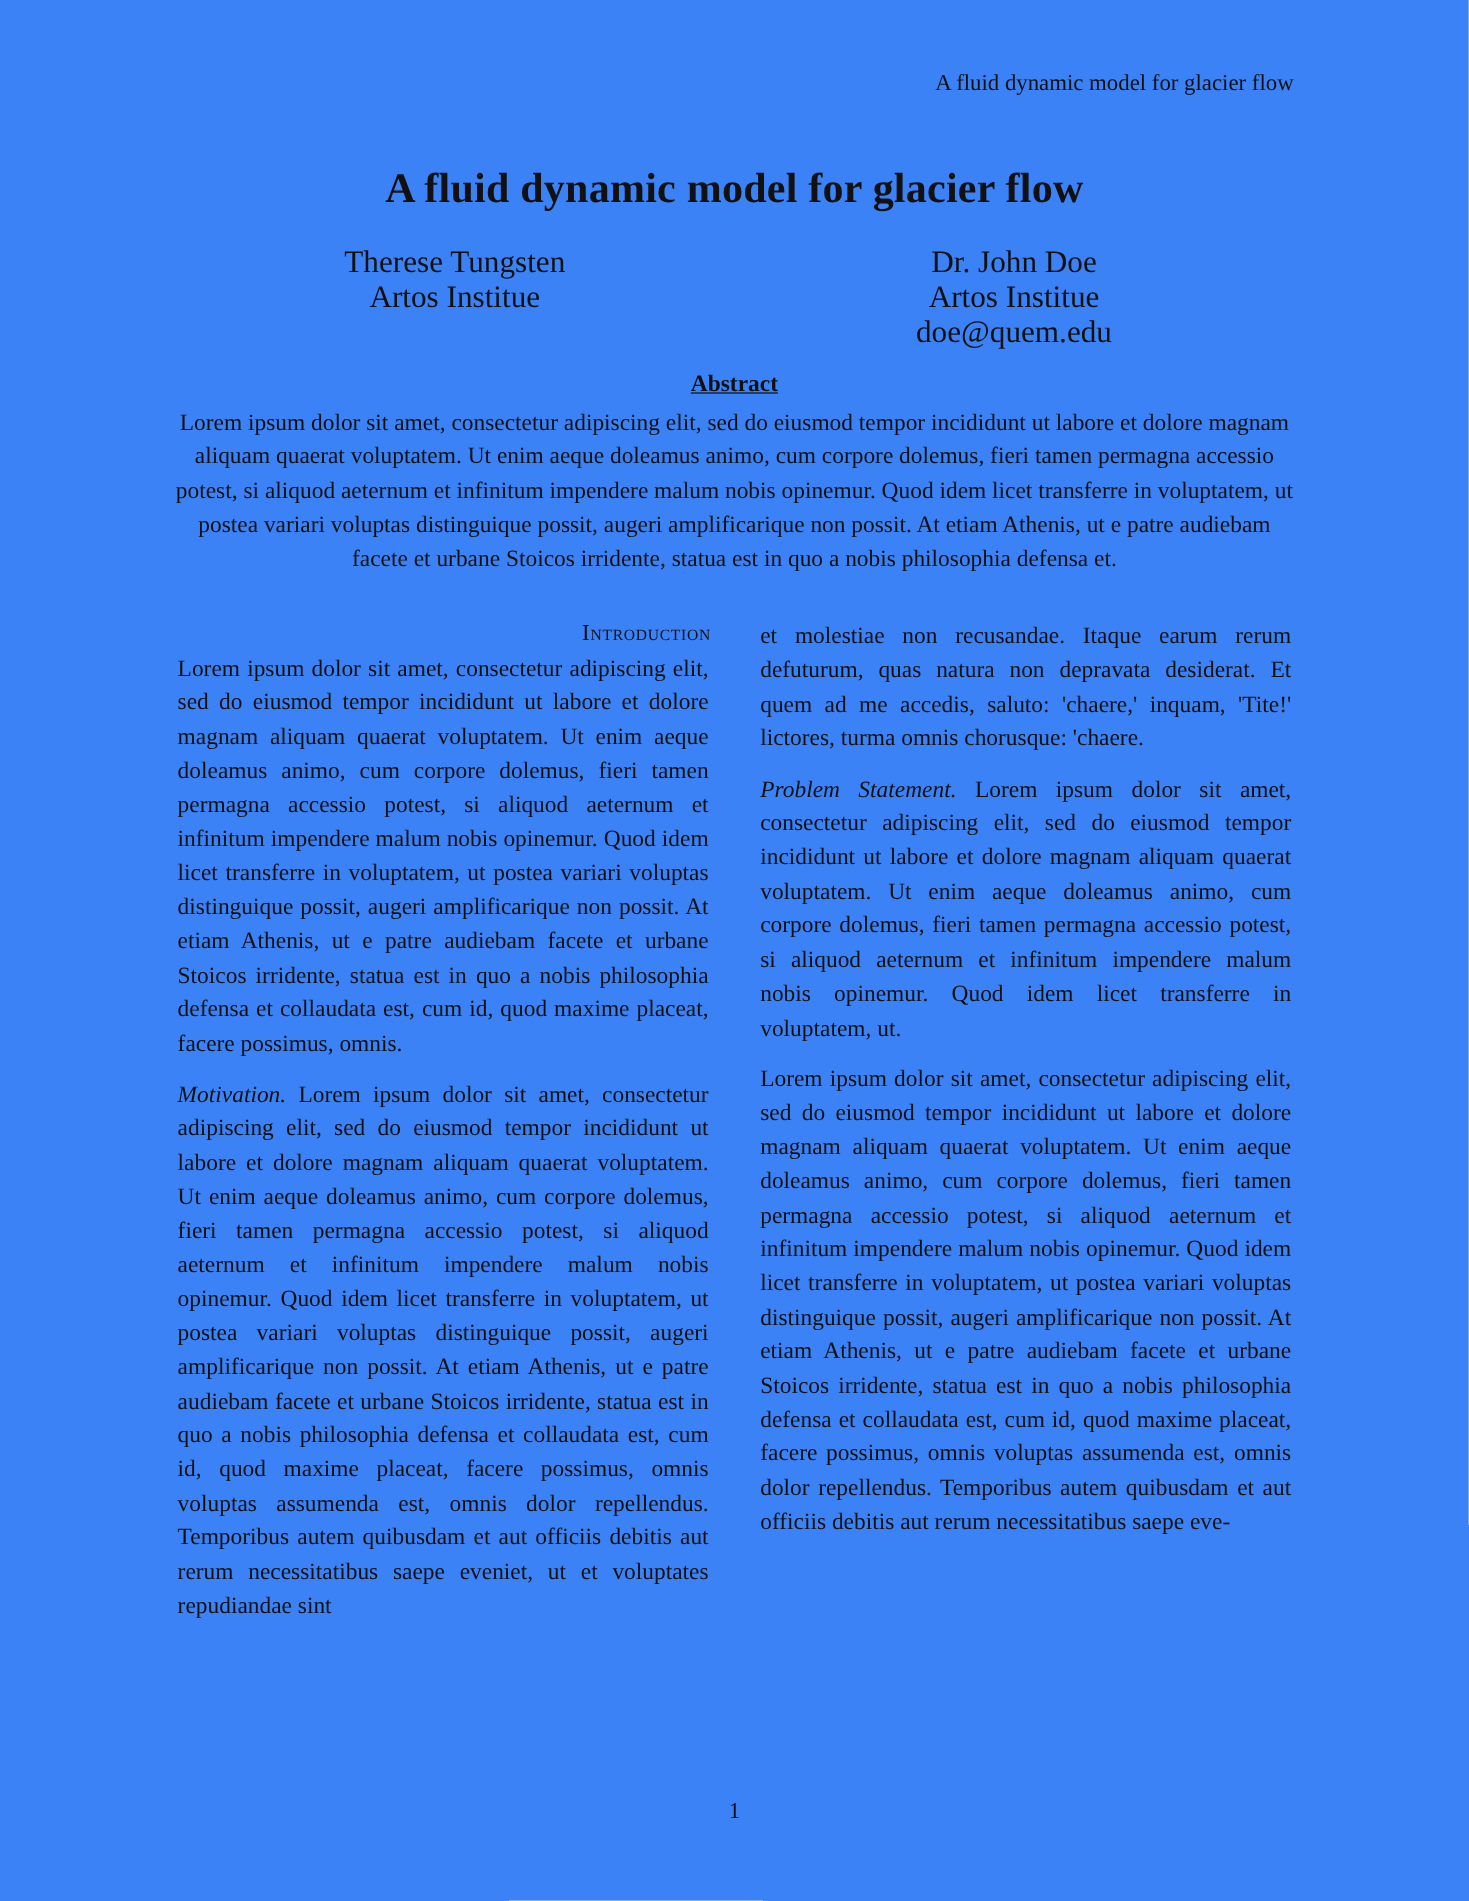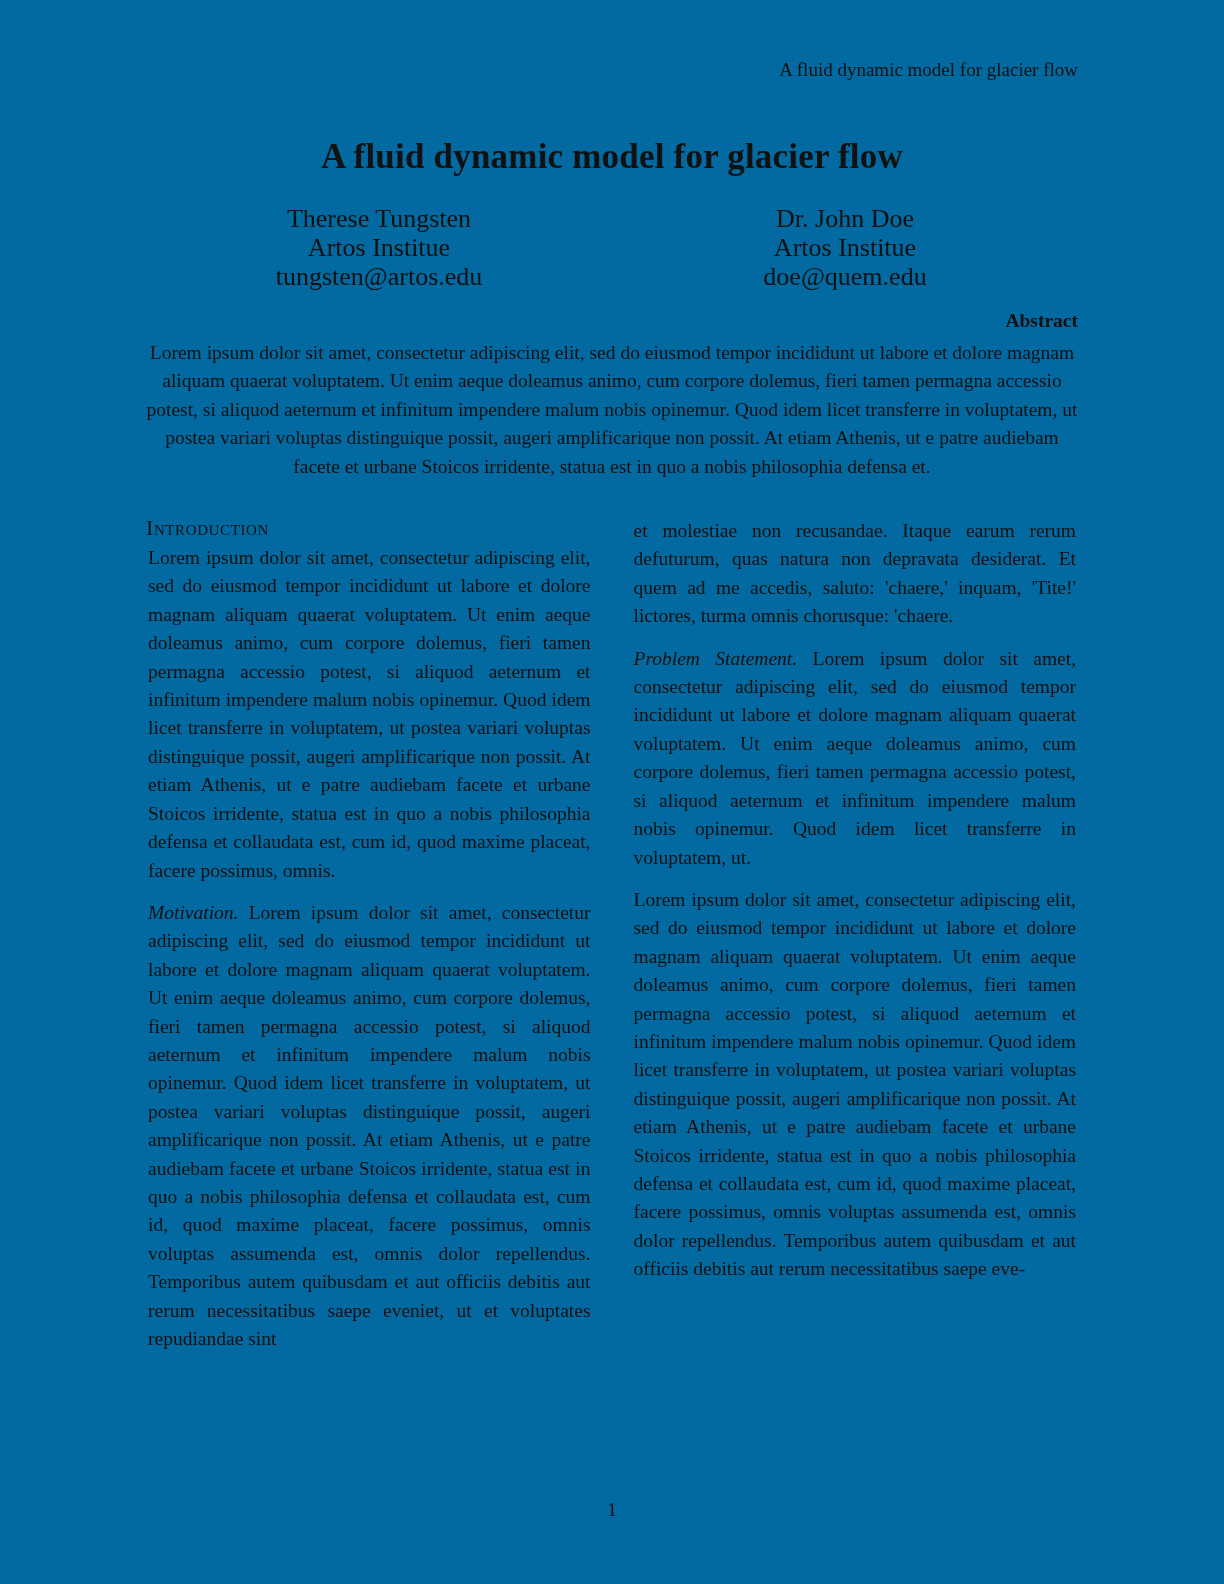--- a/index.html
+++ b/index.html
@@ -5,21 +5,21 @@
   html, body {
     margin: 0;
     padding: 0;
     background: #ffffff;
   }
   .page {
     position: relative;
     width: 1224px;
     height: 1584px;
     margin: 0 auto;
-    background: #0369a1;
+    background: #3b82f6;
     color: #111111;
     font-family: "Liberation Serif", "DejaVu Serif", serif;
     box-sizing: border-box;
     padding: 58px 146px 0 146px;
     overflow: hidden;
   }
   .running-header {
     text-align: right;
     font-size: 19px;
     line-height: 24px;
@@ -40,44 +40,45 @@
   .author {
     flex: 1;
     text-align: center;
     font-size: 26px;
     line-height: 29px;
   }
   .abstract {
     margin-top: 18px;
   }
   .abstract-heading {
-    text-align: right;
+    text-align: center;
     font-weight: bold;
     font-size: 19.5px;
     line-height: 24px;
+    text-decoration: underline;
   }
   .abstract-text {
     margin: 6px 0 0 0;
     text-align: center;
     font-size: 19.5px;
     line-height: 28.4px;
   }
   .columns {
     display: flex;
     gap: 39px;
     margin-top: 34px;
   }
   .col {
     flex: 1;
     min-width: 0;
   }
   .section-heading {
     margin: 0 0 3px 0;
-    text-align: left;
-    font-size: 22px;
+    text-align: right;
+    font-size: 19px;
     line-height: 26px;
     font-weight: normal;
     font-variant: small-caps;
     letter-spacing: 0.6px;
   }
   .section-heading.spaced {
     margin-top: 26px;
   }
   .col p {
     margin: 2px;
@@ -107,21 +108,20 @@
 <div class="page">
 
   <div class="running-header">A fluid dynamic model for glacier flow</div>
 
   <h1 class="paper-title">A fluid dynamic model for glacier flow</h1>
 
   <div class="authors">
     <div class="author">
       <div>Therese Tungsten</div>
       <div>Artos Institue</div>
-      <div>tungsten@artos.edu</div>
     </div>
     <div class="author">
       <div>Dr. John Doe</div>
       <div>Artos Institue</div>
       <div>doe@quem.edu</div>
     </div>
   </div>
 
   <div class="abstract">
     <div class="abstract-heading">Abstract</div>

